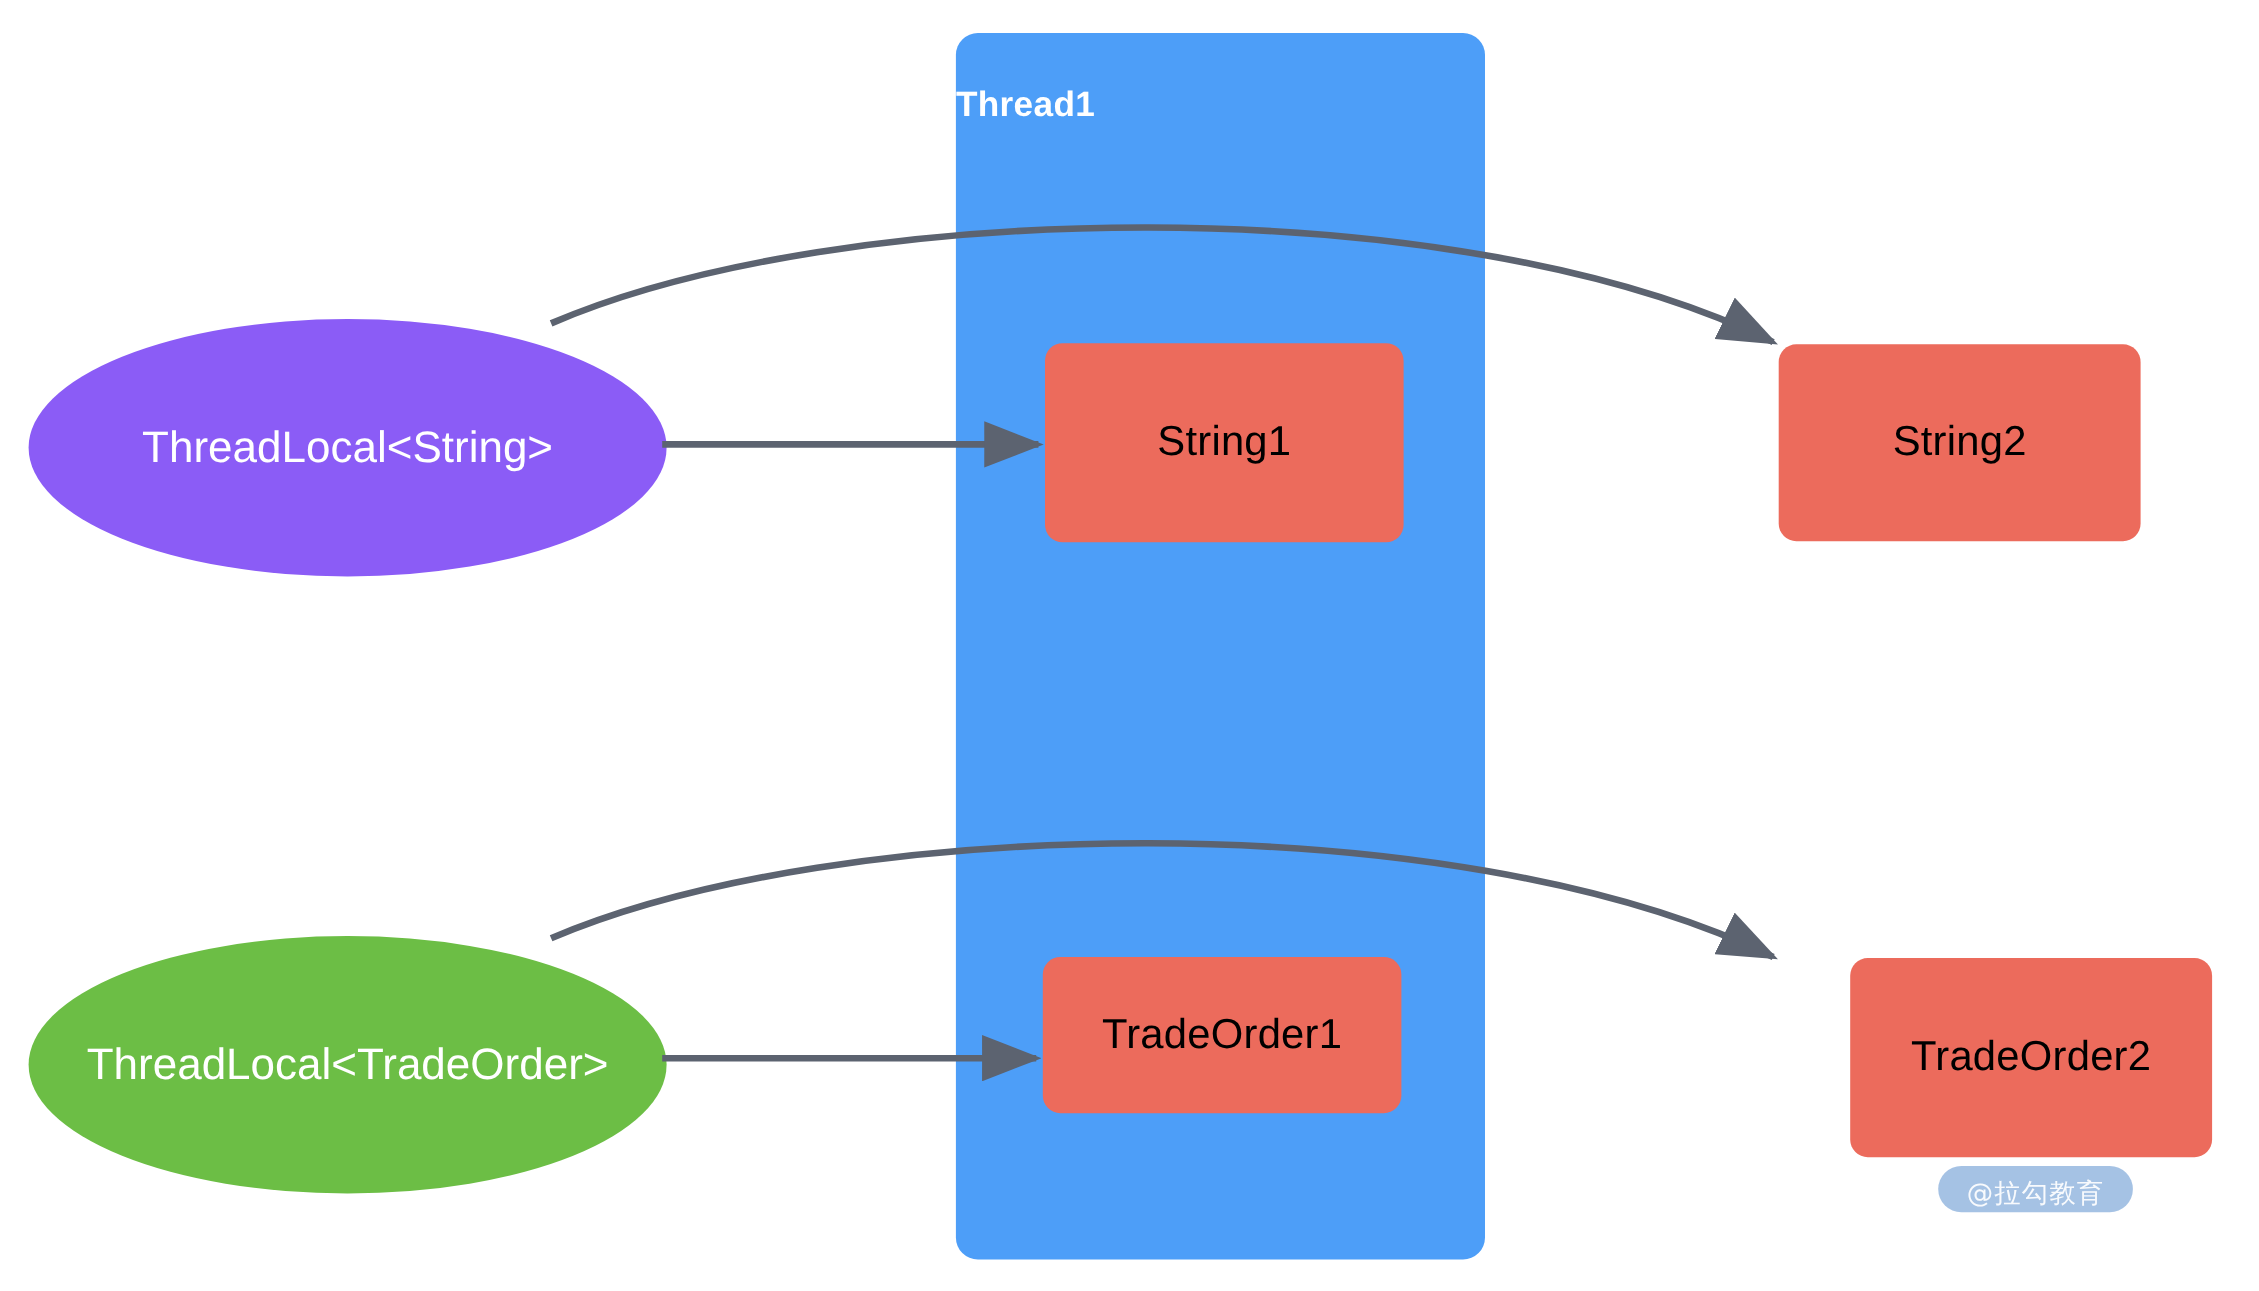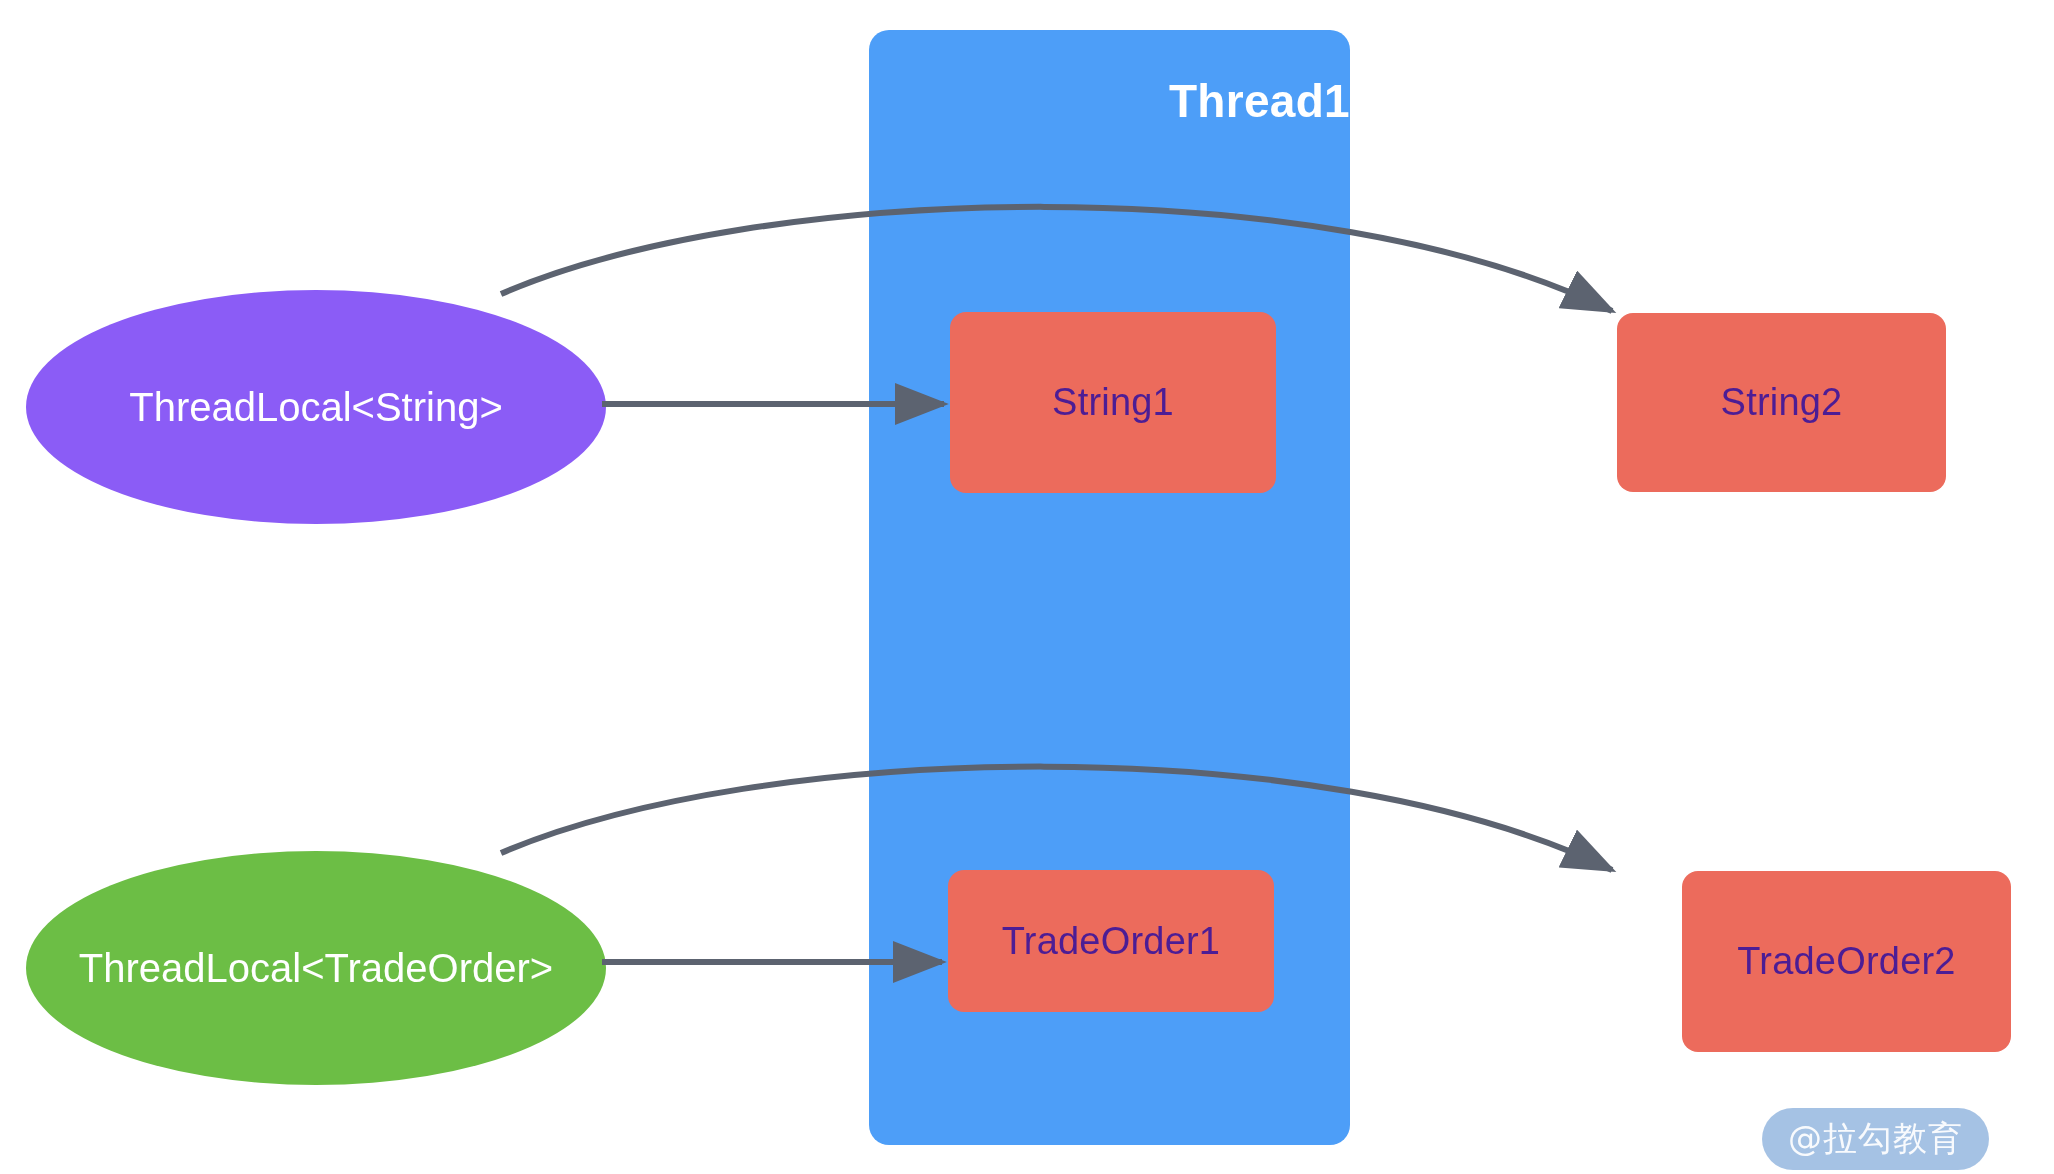--- a/index.html
+++ b/index.html
@@ -20,39 +20,38 @@
   .thread-col {
     position: absolute;
     border-radius: 20px;
     box-sizing: border-box;
   }
   .thread-col .thread-title {
     position: absolute;
     top: 48px;
     left: 0;
     right: 0;
-    text-align: right;
+    text-align: left;
     color: #ffffff;
-    font-size: 46px;
+    font-size: 32px;
     font-weight: 600;
     letter-spacing: 0.3px;
     line-height: 1;
-    padding-left: 26px;
   }
   #thread-col-1 { left: 869px;  top: 30px; width: 481px; height: 1115px; }
   #thread-col-2 { left: 1540px; top: 30px; width: 477px; height: 1115px; }
 
   
   .value-box {
     position: absolute;
     border-radius: 16px;
     display: flex;
     align-items: center;
     justify-content: center;
-    color: #4c1d95;
+    color: #000000;
     font-size: 38px;
     font-weight: 400;
     letter-spacing: 0.2px;
     box-sizing: border-box;
   }
   #box-string1     { left: 950px;  top: 312px; width: 326px; height: 181px; }
   #box-string2     { left: 1617px; top: 313px; width: 329px; height: 179px; }
   #box-tradeorder1 { left: 948px;  top: 870px; width: 326px; height: 142px; }
   #box-tradeorder2 { left: 1682px; top: 871px; width: 329px; height: 181px; }
 
@@ -78,26 +77,26 @@
     left: 0; top: 0;
     width: 2054px;
     height: 1174px;
     pointer-events: none;
   }
 
   
   #watermark {
     position: absolute;
     left: 1762px;
-    top: 1108px;
-    padding: 13px 26px 15px 26px;
+    top: 1060px;
+    padding: 13px 26px 5px 26px;
     border-radius: 32px;
     background: rgba(40, 110, 190, 0.42);
     color: rgba(255,255,255,0.92);
-    font-size: 34px;
+    font-size: 24px;
     line-height: 1;
     letter-spacing: 1px;
     font-family: "DejaVu Sans", sans-serif;
   }
 </style>
 </head>
 <body>
 
 <div id="canvas">
 

